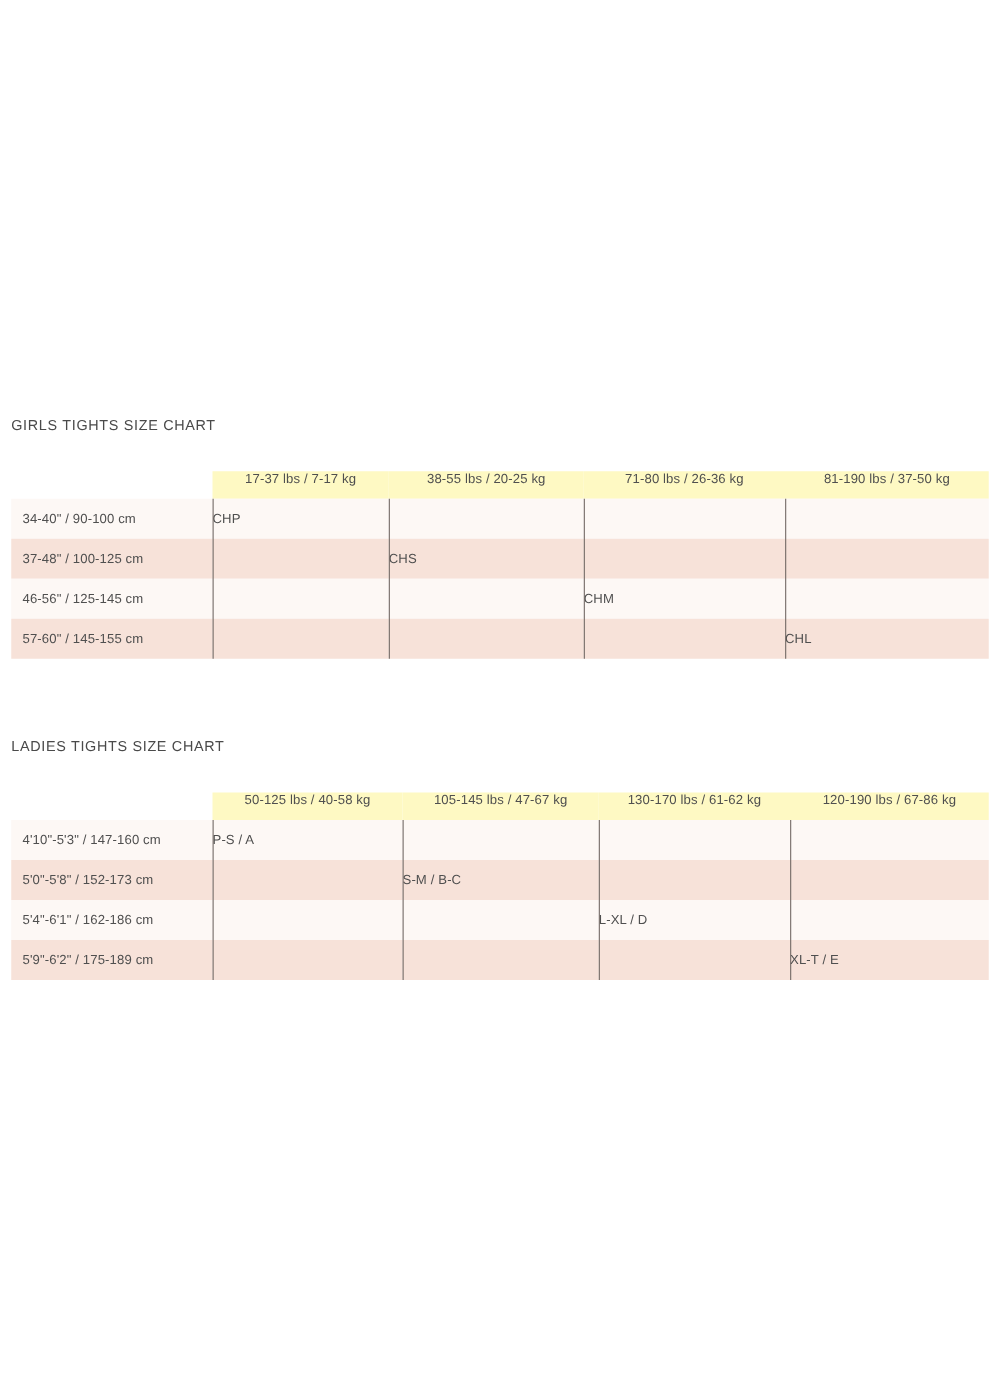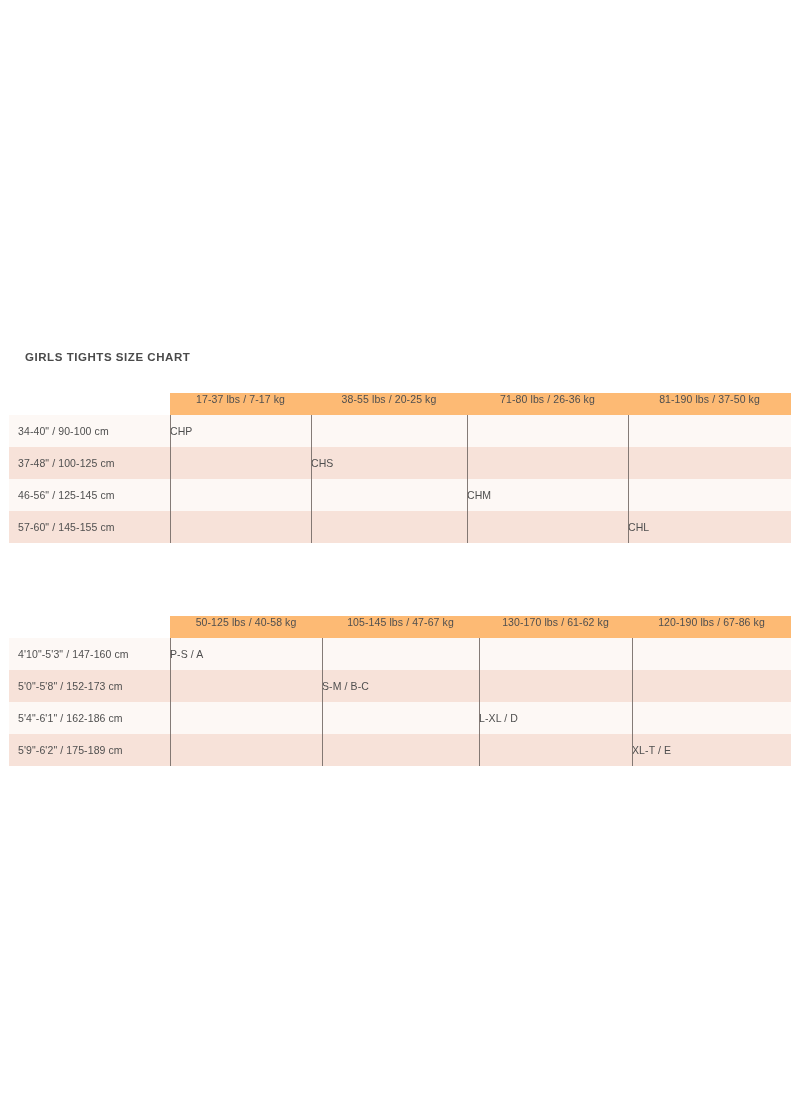--- a/index.html
+++ b/index.html
@@ -28,24 +28,24 @@
   
   .chart-block {
     position: absolute;
     left: 0;
     width: 800px;
   }
   .chart-block.girls  { top: 332px; }
   .chart-block.ladies { top: 589px; }
 
   .chart-title {
-    margin: 16px;
+    margin: 0;
     padding: 0 0 0 9px;
     font-size: 11.5px;
-    font-weight: 700;
+    font-weight: 400;
     letter-spacing: 0.55px;
     color: #4a4a4a;
     line-height: 18px;
     text-transform: uppercase;
     white-space: nowrap;
   }
 
   .table-wrap {
     position: relative;
     margin-top: 27px;
@@ -54,21 +54,21 @@
   }
 
   table.size-table {
     border-collapse: collapse;
     border-spacing: 0;
     width: 782px;
     table-layout: fixed;
   }
 
   table.size-table thead th {
-    background: #fdba74;
+    background: #fef9c3;
     font-weight: 400;
     font-size: 10.5px;
     letter-spacing: 0.1px;
     color: #4f4f4f;
     text-align: center;
     padding: 0 0 9px 0;
     vertical-align: bottom;
     line-height: 13px;
     white-space: nowrap;
     border: none;
@@ -173,20 +173,21 @@
       <div class="vrules" id="girls-rules">
           <div class="vrule" style="left: 161px; top: 22px; height: 128px;"></div>
           <div class="vrule" style="left: 302px; top: 22px; height: 128px;"></div>
           <div class="vrule" style="left: 458px; top: 22px; height: 128px;"></div>
           <div class="vrule" style="left: 619px; top: 22px; height: 128px;"></div>
         </div>
     </div>
   </section>
 
   <section class="chart-block ladies">
+    <h2 class="chart-title">LADIES TIGHTS SIZE CHART</h2>
 
     <div class="table-wrap">
       <table class="size-table">
         <colgroup id="ladies-cols">
             <col style="width: 161px;">
             <col style="width: 152px;">
             <col style="width: 157px;">
             <col style="width: 153px;">
             <col style="width: 159px;">
           </colgroup>

